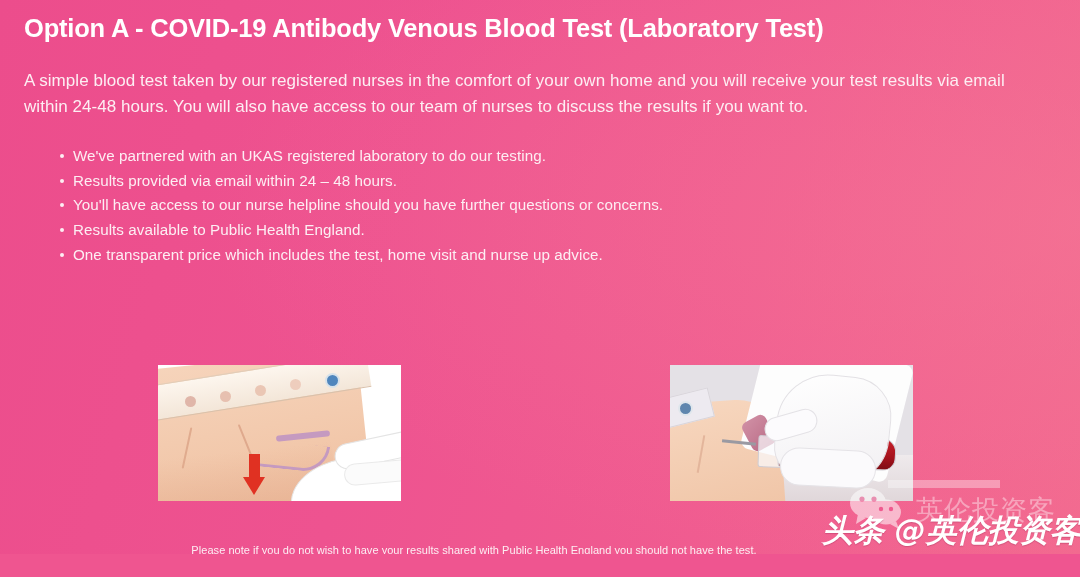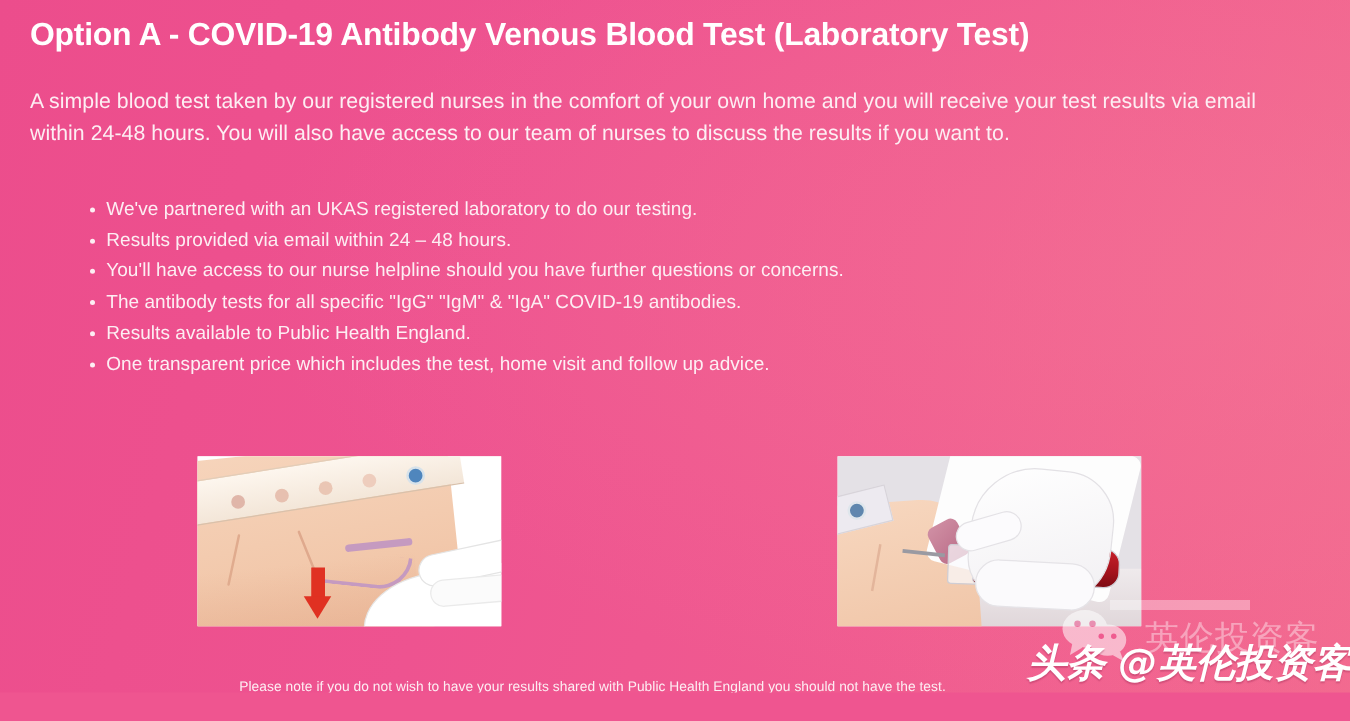--- a/index.html
+++ b/index.html
@@ -45,21 +45,21 @@
     line-height: 26px;
     color: #fdeef3;
     letter-spacing: 0.05px;
   }
 
   .bullets {
     position: absolute;
     left: 60px;
     top: 144px;
     width: 960px;
-    margin: 12px;
+    margin: 0;
     padding: 0;
     list-style: none;
   }
   .bullets li {
     position: relative;
     padding-left: 13px;
     font-size: 15.2px;
     line-height: 24.7px;
     color: #fdeef3;
     letter-spacing: 0.05px;
@@ -302,23 +302,22 @@
 <div class="slide">
 
   <div class="page-title">Option A - COVID-19 Antibody Venous Blood Test (Laboratory Test)</div>
 
   <div class="intro">A simple blood test taken by our registered nurses in the comfort of your own home and you will receive your test results via email within 24-48 hours. You will also have access to our team of nurses to discuss the results if you want to.</div>
 
   <ul class="bullets">
     <li>We've partnered with an UKAS registered laboratory to do our testing.</li>
     <li>Results provided via email within 24 – 48 hours.</li>
     <li>You'll have access to our nurse helpline should you have further questions or concerns.</li>
-    <li>The antibody tests for all specific "IgG" "IgM" &amp; "IgA" COVID-19 antibodies.</li>
     <li>Results available to Public Health England.</li>
-    <li>One transparent price which includes the test, home visit and follow up advice.</li>
+    <li>One transparent price which includes the test, home visit and nurse up advice.</li>
   </ul>
 
   <div class="figure fig-left" title="Illustration of an arm with a tourniquet and a red arrow indicating the blood draw site">
     <div class="fig-inner">
       <div class="arm-bg"></div>
       <div class="arm-skin"></div>
       <div class="arm-shade"></div>
       <div class="tourniquet"></div>
       <div class="snap s1"></div>
       <div class="snap s2"></div>

